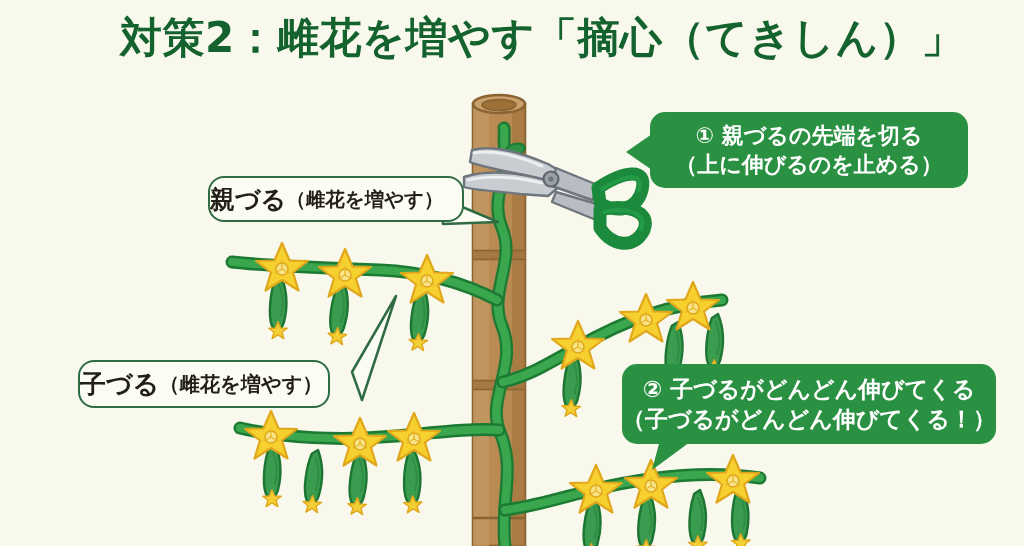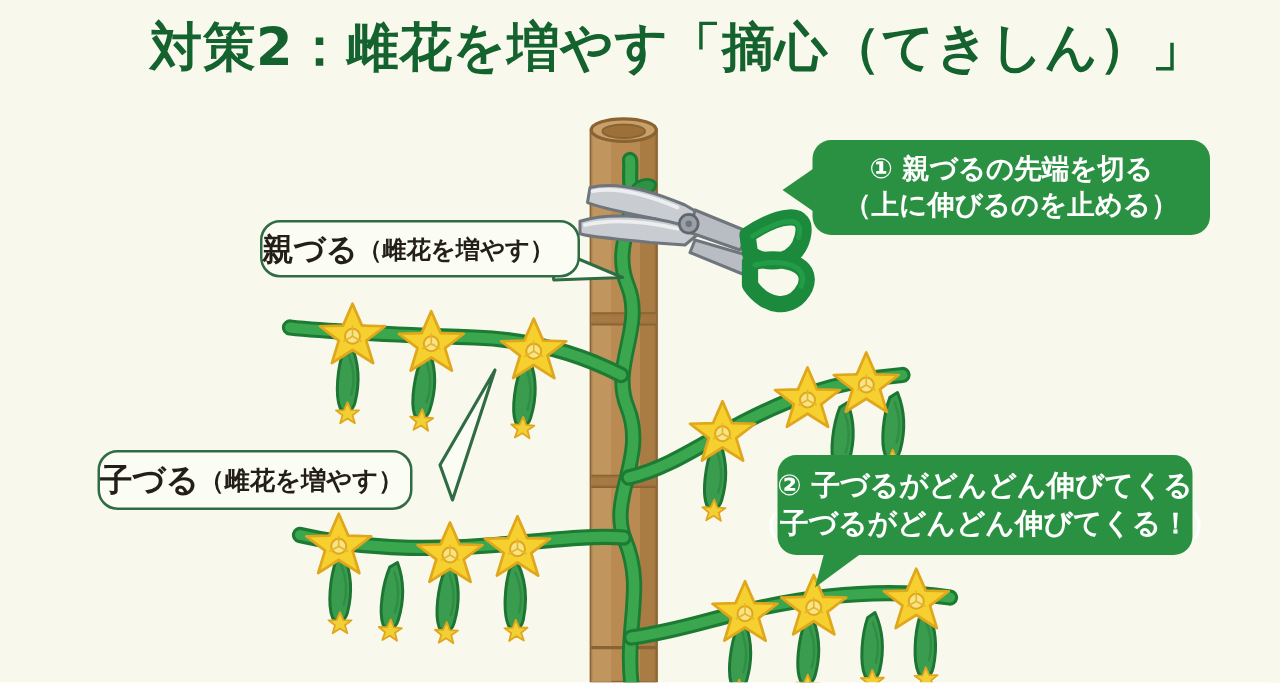--- a/index.html
+++ b/index.html
@@ -84,21 +84,21 @@
   #callout-1 {
     left: 650px;
     top: 112px;
     width: 318px;
     height: 76px;
     font-size: 22px;
   }
   #callout-2 {
     left: 622px;
     top: 364px;
-    width: 332px;
+    width: 374px;
     height: 80px;
     font-size: 23px;
   }
   .callout .line { display: block; }
 </style>
 </head>
 <body>
 
 <div id="stage">
 

